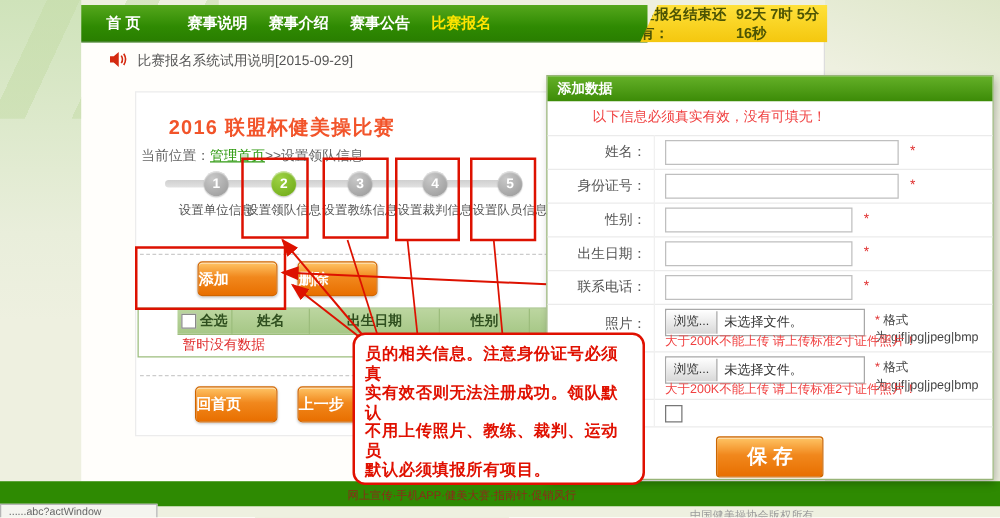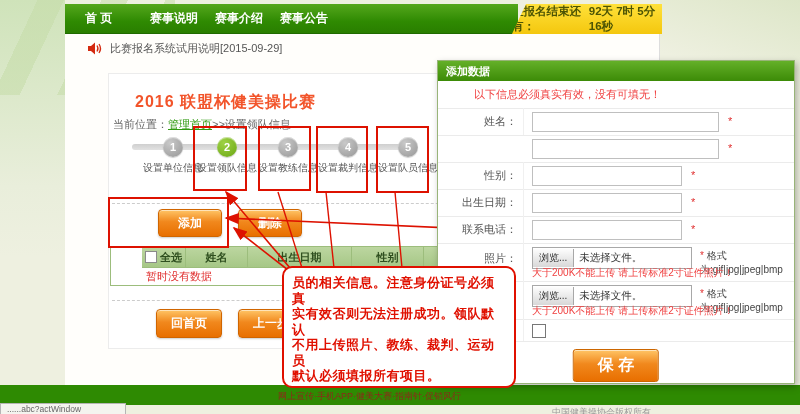--- a/index.html
+++ b/index.html
@@ -49,21 +49,21 @@
   .step-c.active{background:radial-gradient(circle at 35% 30%,#9ed244,#6aa613);}
   .step-l{position:absolute;top:161px;width:68px;text-align:center;font-size:10px;color:#555;z-index:3;}
 
   
   .rbox{position:absolute;border:2px solid #dd1100;z-index:5;}
   .overlay{position:absolute;left:0;top:0;z-index:5;pointer-events:none;}
 
   
   .obtn{position:absolute;background:linear-gradient(#ffc566,#f1881d 45%,#e86f00);
     border:1px solid #d06500;border-radius:4px;color:#fff;font-weight:bold;font-size:12px;
-    text-align:center;box-shadow:inset 0 1px 0 rgba(255,255,255,.55),0 1px 2px rgba(0,0,0,.2);
+    box-shadow:inset 0 1px 0 rgba(255,255,255,.55),0 1px 2px rgba(0,0,0,.2);
     cursor:pointer;z-index:3;}
 
   
   .tbl{position:absolute;left:110px;top:246px;width:368px;border:1px solid #9cbd7c;z-index:2;background:#fff;padding-left:31px;}
   .thead{display:flex;background:linear-gradient(#bcd6a0,#a6c786);}
   .th{height:20px;line-height:20px;font-size:11px;font-weight:bold;color:#2f4f1f;text-align:center;
     border-right:1px solid #9cbd7c;box-sizing:border-box;display:flex;align-items:center;justify-content:center;gap:3px;}
   .th:last-child{border-right:none;}
   .empty-row{height:17px;line-height:17px;font-size:11px;color:#e03030;padding-left:4px;border-top:1px solid #9cbd7c;}
   .cb{display:inline-block;width:10px;height:10px;background:#fff;border:1px solid #8a8a8a;vertical-align:middle;cursor:pointer;}
@@ -118,20 +118,21 @@
   <div class="content-edge"></div>
   <div class="panel"></div>
   <div class="dash" style="top:203px"></div>
   <div class="dash" style="top:300px"></div>
 
   <div class="nav">
     <span class="nav-item" style="left:20px">首 页</span>
     <span class="nav-item" style="left:85px">赛事说明</span>
     <span class="nav-item" style="left:150px">赛事介绍</span>
     <span class="nav-item" style="left:215px">赛事公告</span>
+    <span class="nav-item active" style="left:280px">比赛报名</span>
   </div>
   <div class="countdown">
     <span>距报名结束还有：</span>
     <span>92天 7时 5分 16秒</span>
   </div>
 
   <span class="ann-icon">
     <svg width="15" height="13" viewBox="0 0 15 13">
       <polygon points="0,4 3,4 7,0.5 7,12.5 3,9 0,9" fill="#d42a10"></polygon>
       <path d="M9 3.5 Q11 6.5 9 9.5" stroke="#d42a10" stroke-width="1.3" fill="none"></path>
@@ -202,20 +203,21 @@
     <div class="dlg-body">
       <div class="drow" style="top:0;height:27px">
         <div class="notice">以下信息必须真实有效，没有可填无！</div>
       </div>
       <div class="drow" style="top:27px;height:27px">
         <div class="dlab">姓名：</div>
         <div class="dinp" style="width:185px"></div>
         <span class="req" style="left:290px">*</span>
       </div>
       <div class="drow" style="top:54px;height:27px">
+        <div class="dlab">身份证号：</div>
         <div class="dinp" style="width:185px"></div>
         <span class="req" style="left:290px">*</span>
       </div>
       <div class="drow" style="top:81px;height:27px">
         <div class="dlab">性别：</div>
         <div class="dinp" style="width:148px"></div>
         <span class="req" style="left:253px">*</span>
       </div>
       <div class="drow" style="top:108px;height:27px">
         <div class="dlab">出生日期：</div>

